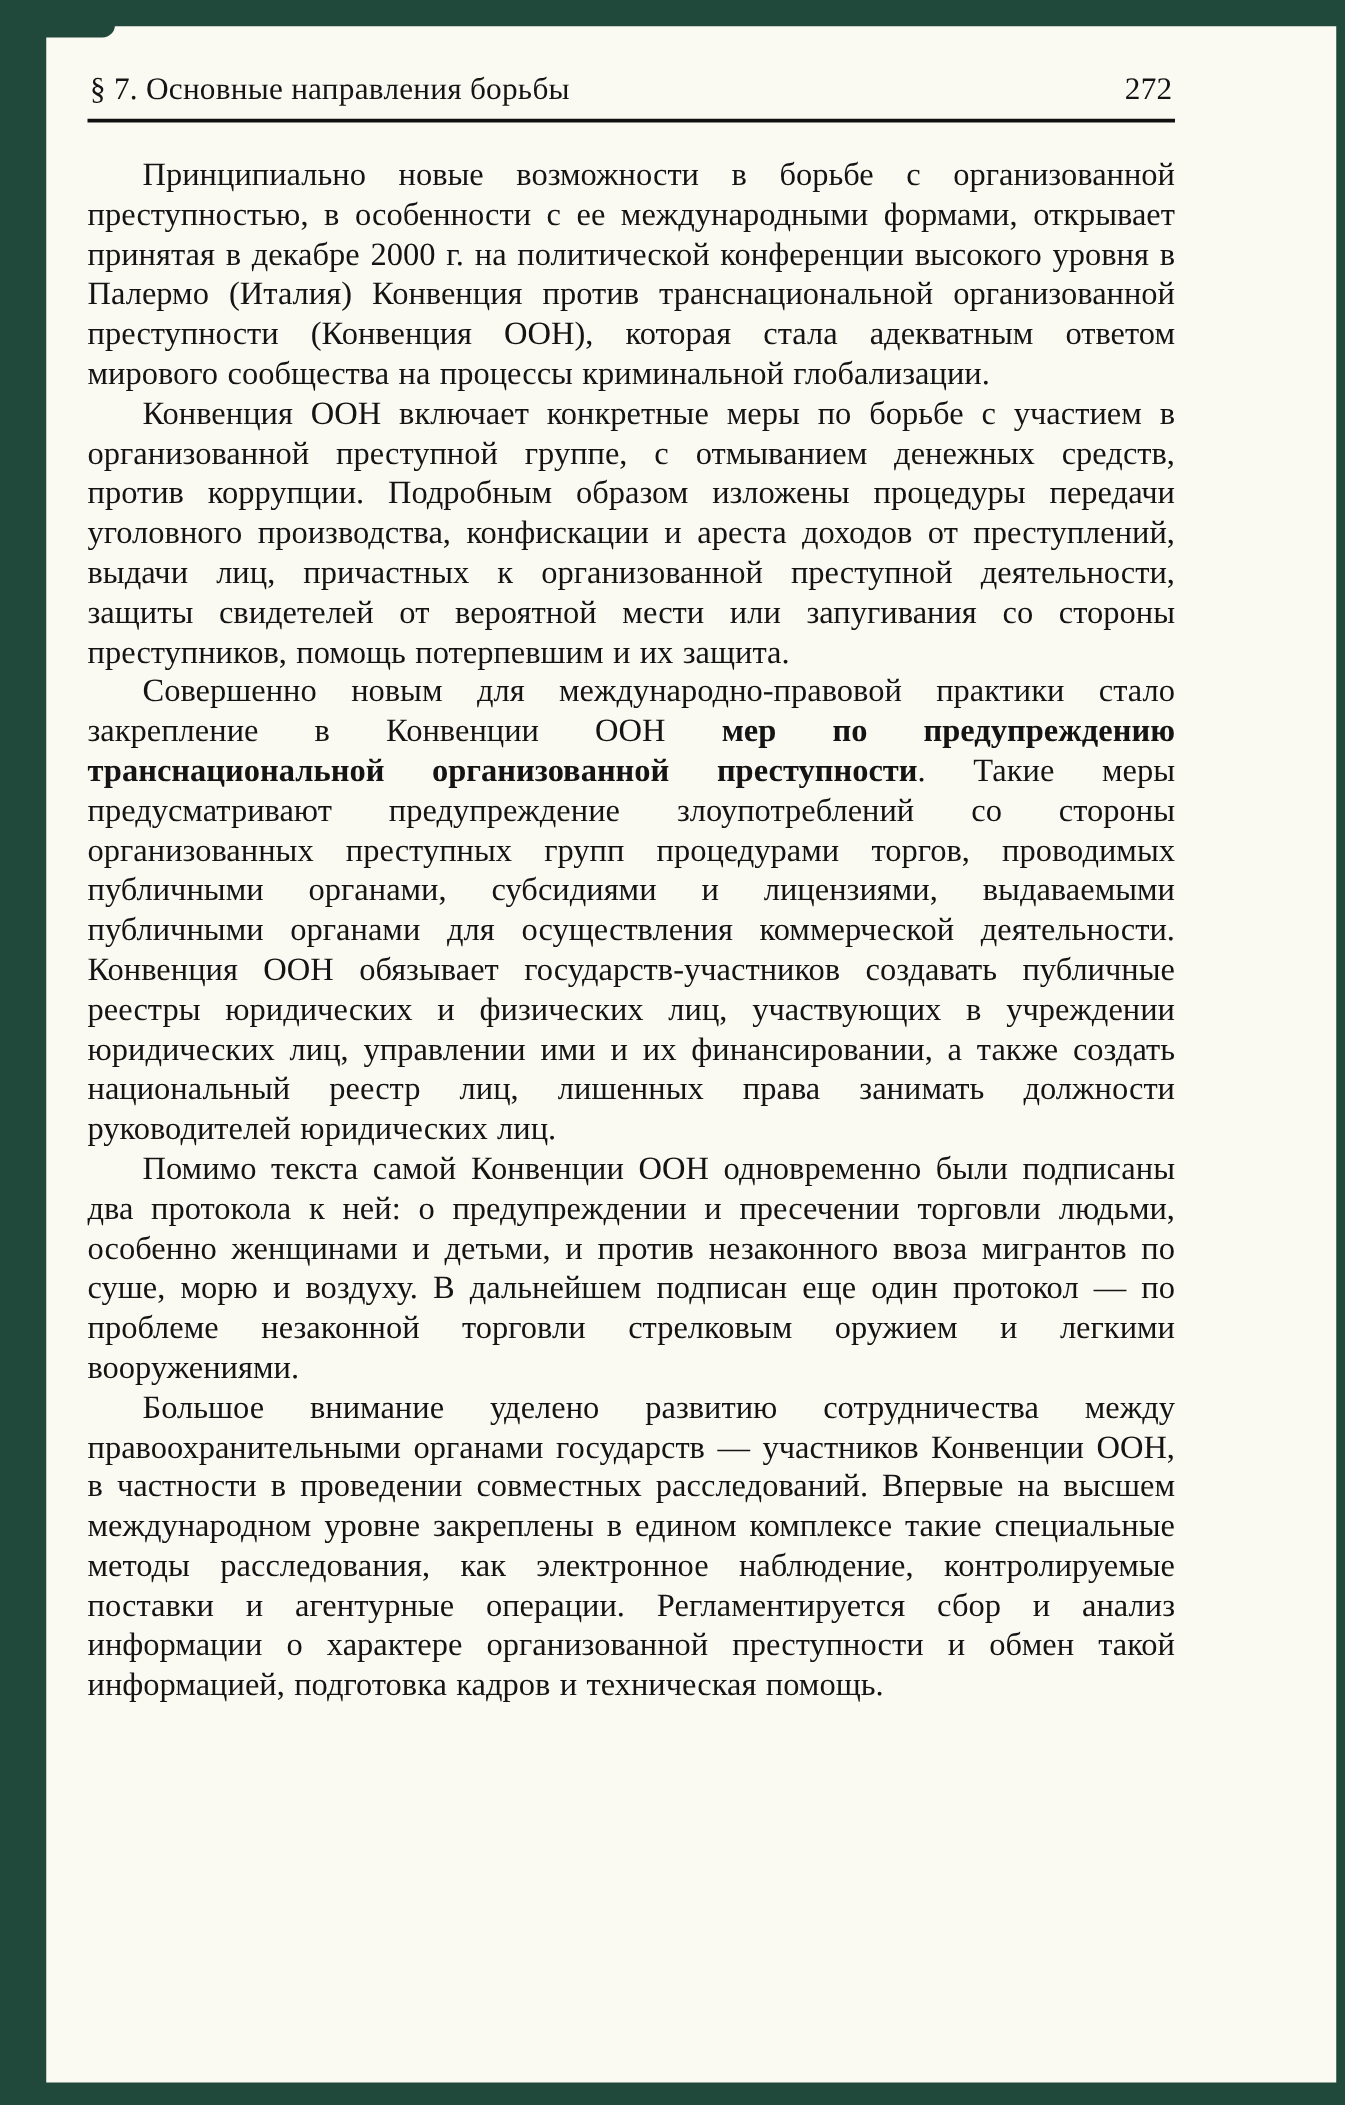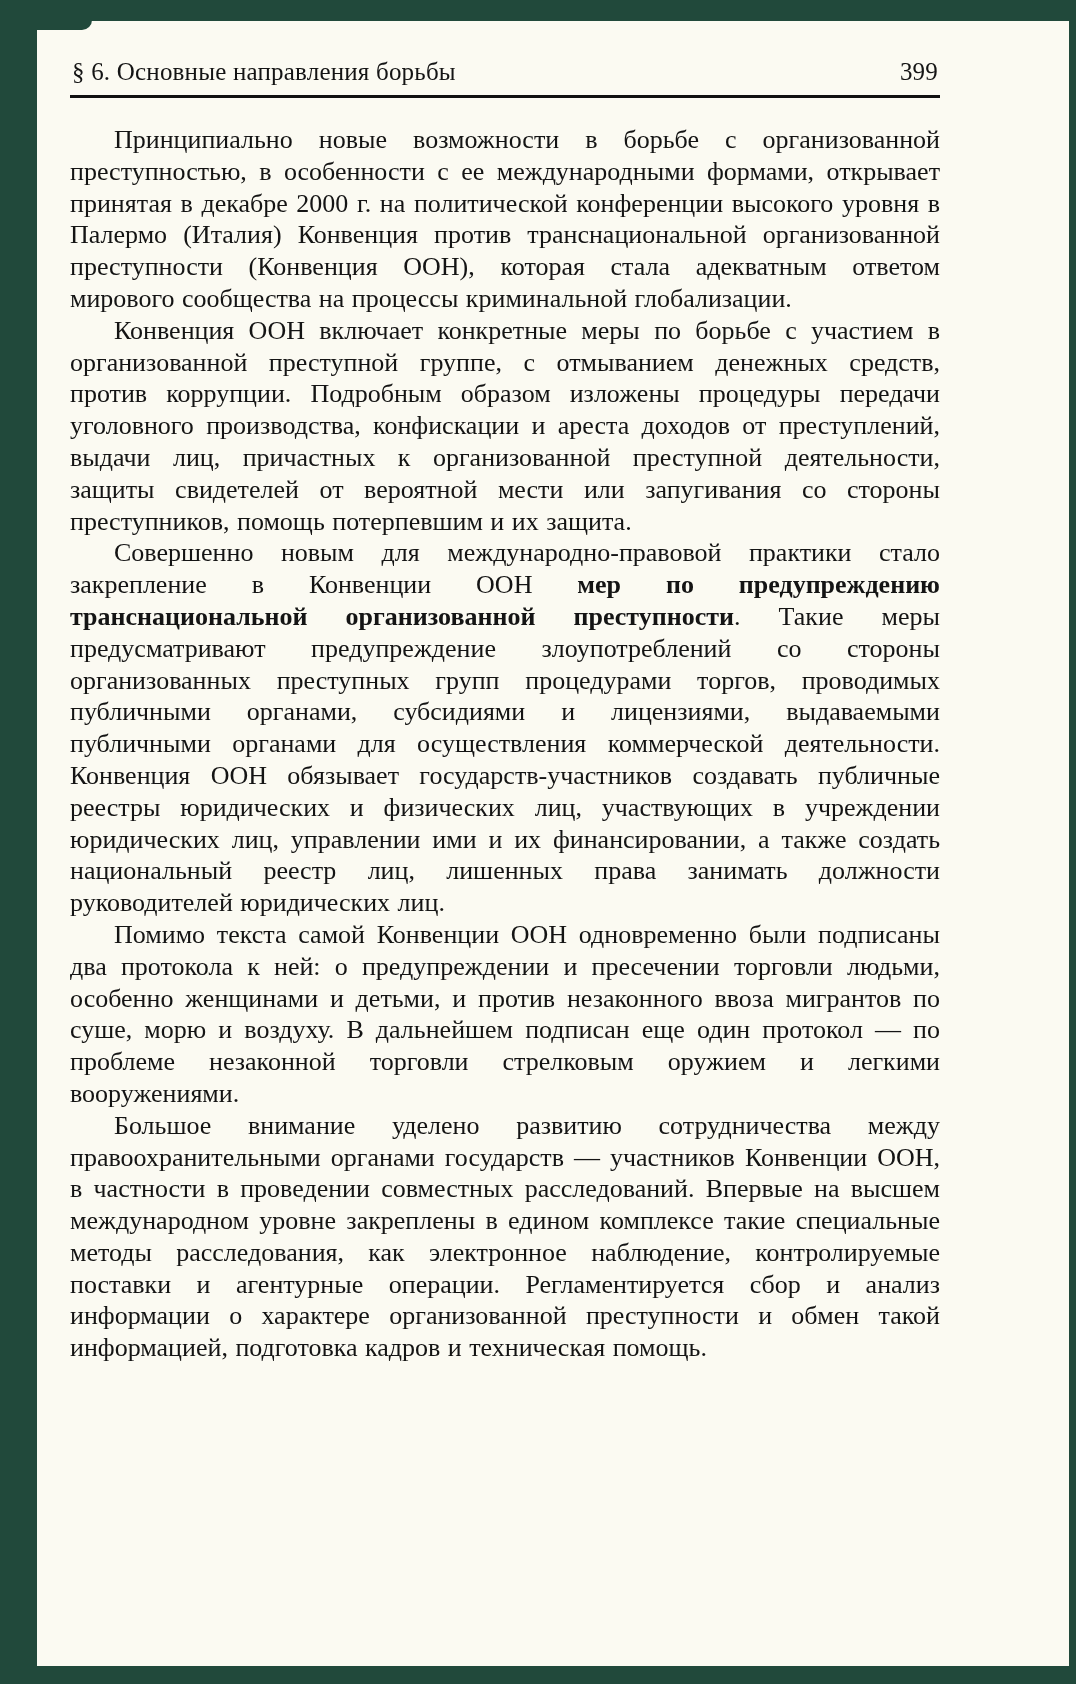--- a/index.html
+++ b/index.html
@@ -60,22 +60,22 @@
 <div class="scan">
   <div class="edge edge-top"></div>
   <div class="edge edge-left"></div>
   <div class="edge edge-corner"></div>
   <div class="edge edge-bottom"></div>
   <div class="edge edge-right"></div>
 
   <div class="content">
 
     <div class="header">
-      <span>§ 6. Основные направления борьбы</span>
-      <span>399</span>
+      <span>§ 7. Основные направления борьбы</span>
+      <span>272</span>
     </div>
     <hr class="header-rule">
 
     <div class="body-text">
       <p class="para">Принципиально новые возможности в борьбе с организованной преступностью, в особенности с ее международными формами, открывает принятая в декабре 2000 г. на политической конференции высокого уровня в Палермо (Италия) Конвенция против транснациональной организованной преступности (Конвенция ООН), которая стала адекватным ответом мирового сообщества на процессы криминальной глобализации.</p>
 
       <p class="para">Конвенция ООН включает конкретные меры по борьбе с участием в организованной преступной группе, с отмыванием денежных средств, против коррупции. Подробным образом изложены процедуры передачи уголовного производства, конфискации и ареста доходов от преступлений, выдачи лиц, причастных к организованной преступной деятельности, защиты свидетелей от вероятной мести или запугивания со стороны преступников, помощь потерпевшим и их защита.</p>
 
       <p class="para"><span>Совершенно новым для международно-правовой практики стало закрепление в Конвенции ООН </span><b>мер по предупреждению транснациональной организованной преступности</b><span>. Такие меры предусматривают предупреждение злоупотреблений со стороны организованных преступных групп процедурами торгов, проводимых публичными органами, субсидиями и лицензиями, выдаваемыми публичными органами для осуществления коммерческой деятельности. Конвенция ООН обязывает государств-участников создавать публичные реестры юридических и физических лиц, участвующих в учреждении юридических лиц, управлении ими и их финансировании, а также создать национальный реестр лиц, лишенных права занимать должности руководителей юридических лиц.</span></p>
 

